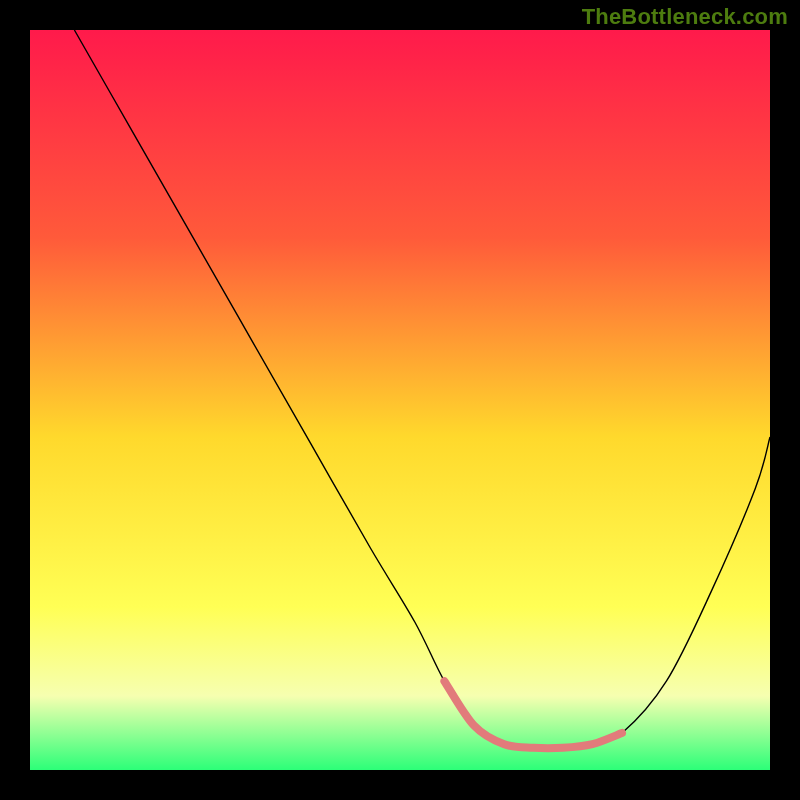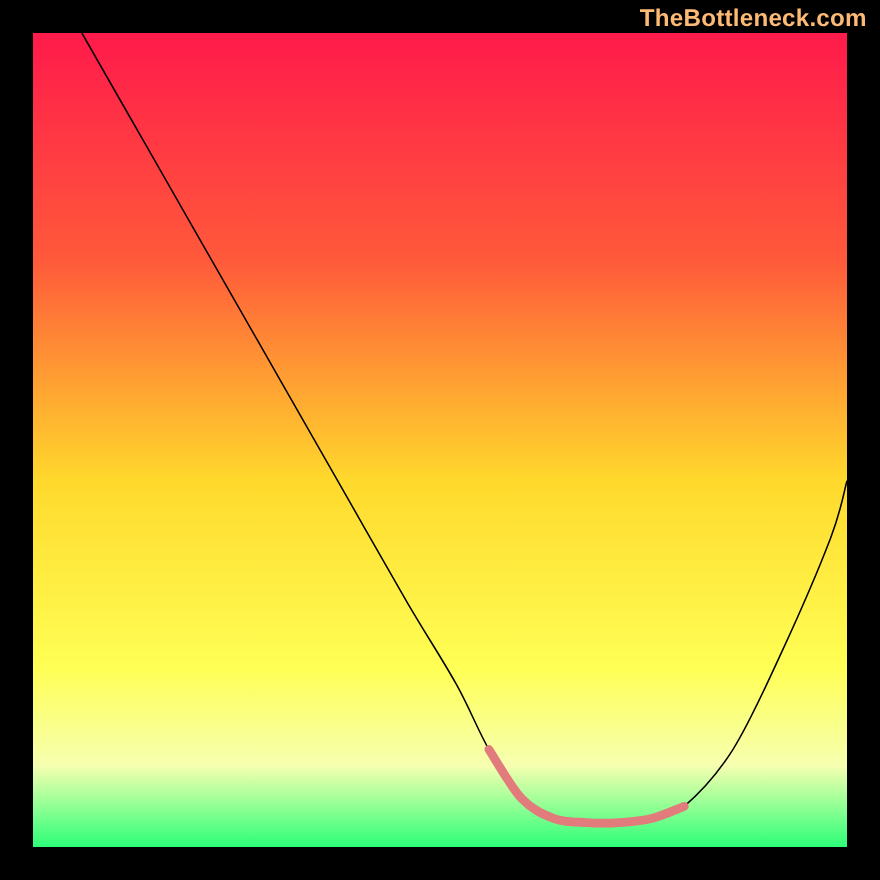--- a/index.html
+++ b/index.html
@@ -14,21 +14,21 @@
   .frame {
     position: relative;
     width: 800px;
     height: 800px;
     background: #000;
   }
   .watermark {
     position: absolute;
     top: 4px;
     right: 12px;
-    color: #fdba74;
+    color: #4d7c0f;
     font-size: 22px;
     font-weight: 600;
     letter-spacing: 0.2px;
     user-select: none;
   }
   svg {
     display: block;
   }
 </style>
 </head>

